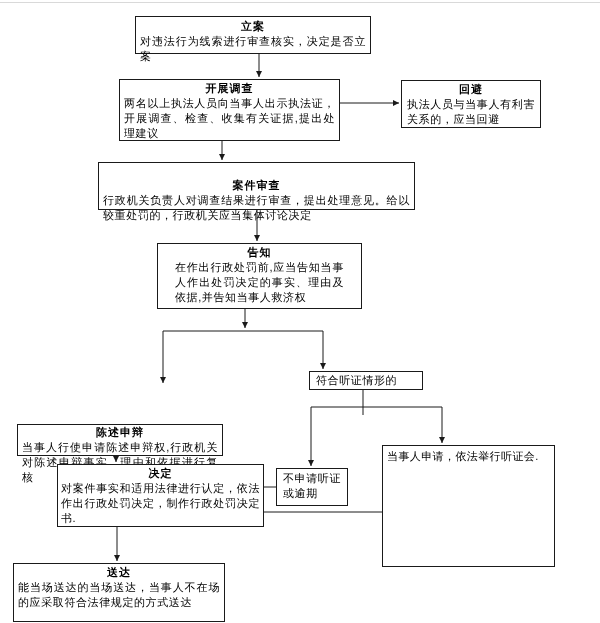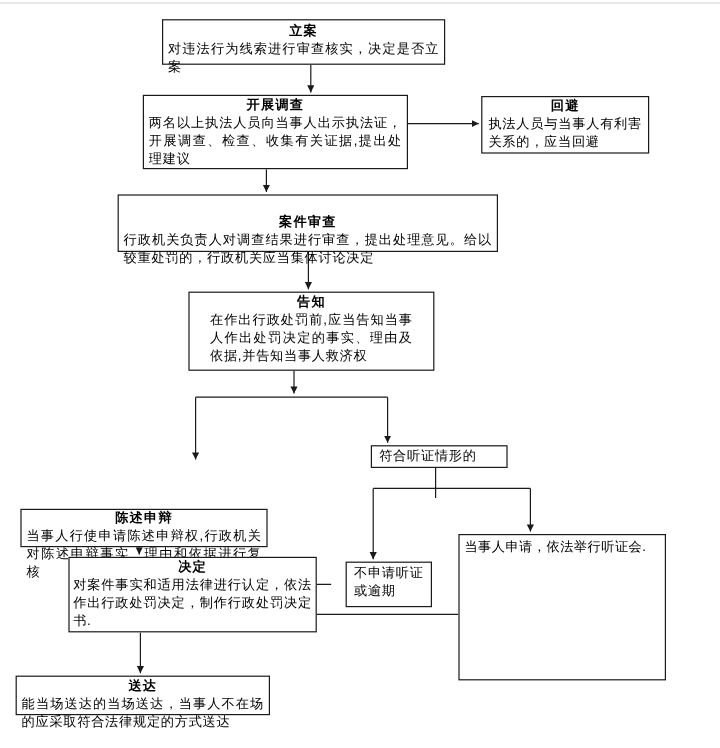--- a/index.html
+++ b/index.html
@@ -15,24 +15,24 @@
   .node-title{font-weight:bold;text-align:center;letter-spacing:1px;}
   .node-body{text-align:justify;}
   
   .n-lian     {left:135px;top:16px; width:236px;height:38px;padding:2px 4px;}
   .n-diaocha  {left:119px;top:79px; width:221px;height:62px;padding:1px 4px;}
   .n-huibi    {left:401px;top:80px; width:140px;height:48px;padding:1px 5px;}
   .n-shencha  {left:98px; top:162px;width:317px;height:48px;padding:15px 4px;}
   .n-gaozhi   {left:157px;top:243px;width:205px;height:66px;padding:1px 17px;}
   .n-tzqx     {left:309px;top:371px;width:114px;height:19px;padding:1px 6px;}
   .n-chenshu  {left:17px; top:385px;width:206px;height:32px;padding:0 4px;margin-top:39px;}
-  .n-bsq      {left:288px;top:468px;width:72px; height:38px;padding:2px 6px;}
+  .n-bsq      {left:276px;top:468px;width:72px; height:38px;padding:2px 6px;}
   .n-tzh      {left:382px;top:445px;width:173px;height:122px;padding:3px 4px;white-space:nowrap;letter-spacing:0.4px;}
   .n-jueding  {left:23px; top:464px;width:207px;height:63px;padding:1px 3px;margin-left:34px;}
-  .n-songda   {left:13px; top:563px;width:212px;height:33px;padding:1px 4px;}
+  .n-songda   {left:13px; top:563px;width:212px;height:59px;padding:1px 4px;}
   svg.wires{position:absolute;left:0;top:0;width:600px;height:623px;}
   svg.wires line{stroke:#1a1a1a;stroke-width:1;}
 </style>
 </head>
 <body>
 
 <div class="canvas">
   <div class="top-divider"></div>
 
   <svg class="wires" viewBox="0 0 600 623" xmlns="http://www.w3.org/2000/svg">

